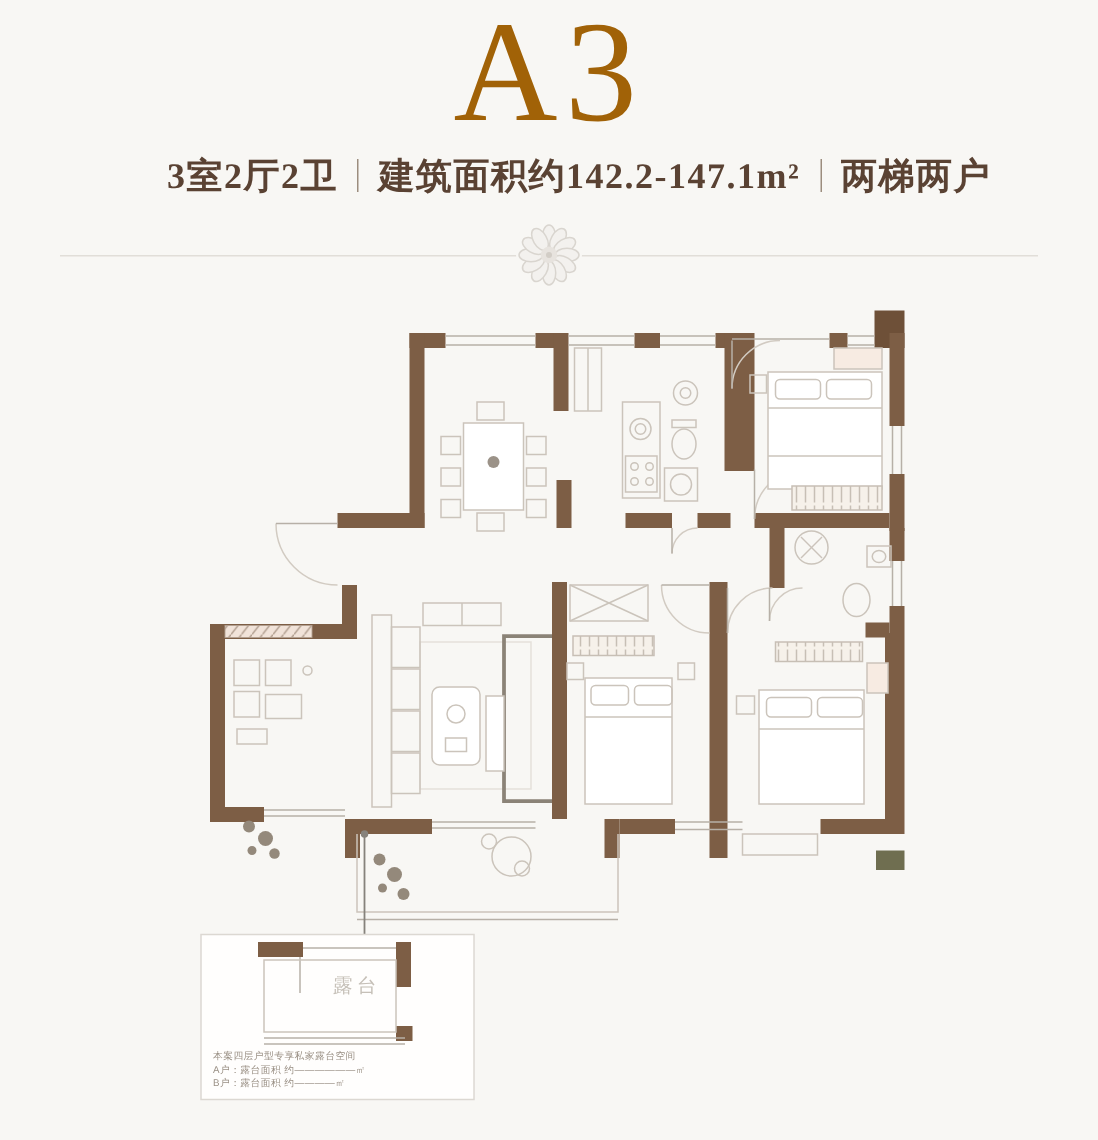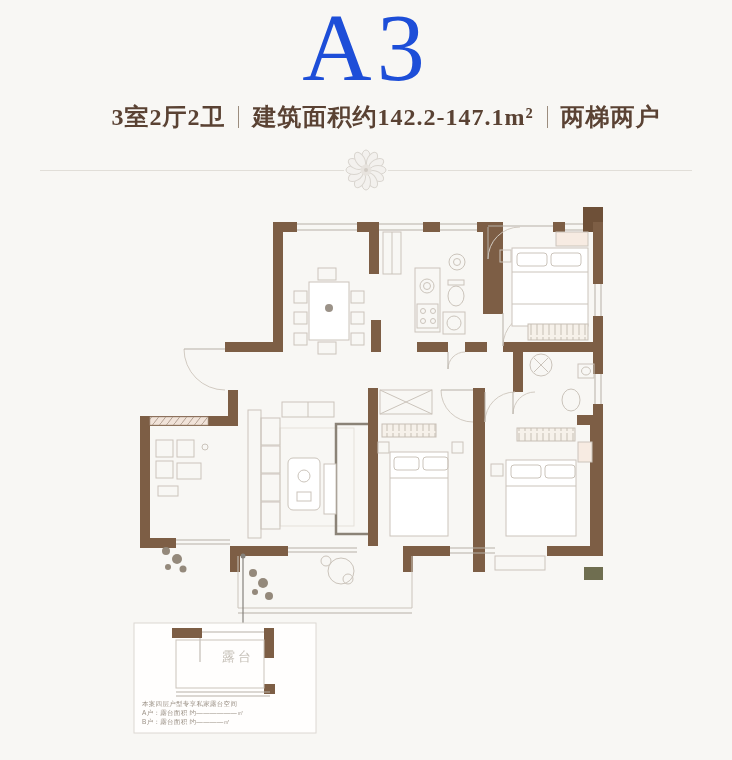--- a/index.html
+++ b/index.html
@@ -1,19 +1,19 @@
 <!DOCTYPE html>
 <html><head>
 <meta charset="utf-8">
 <style>
   html,body{margin:0;padding:0;background:#f8f7f4;}
   .page{position:relative;width:732px;height:760px;background:#f8f7f4;overflow:hidden;margin:0 auto;
         font-family:"Liberation Serif",serif;}
   .title{position:absolute;top:0px;left:0;width:100%;text-align:center;
-         font-size:96px;line-height:1.0;color:#1d4ed8;letter-spacing:5px;font-weight:400;}
+         font-size:96px;line-height:1.0;color:#a16207;letter-spacing:5px;font-weight:400;}
   .specs{position:absolute;top:101px;left:0;width:100%;text-align:center;
          font-size:24px;font-weight:bold;color:#5a4233;letter-spacing:1px;white-space:nowrap;padding-left:20px;}
   .sep{display:inline-block;width:1px;height:22px;background:#9c8d7e;margin:0 13px;vertical-align:-3px;}
   .divider{position:absolute;top:170px;left:40px;right:40px;height:1px;background:#e1ded8;}
   .rosette{position:absolute;top:147px;left:50%;transform:translateX(-50%);}
   svg.plan{position:absolute;left:0;top:0;}
   
   .w{fill:#7d5e45;}
   .w2{fill:#6e5038;}
   .f{fill:none;stroke:#cbc4bb;stroke-width:1;}

